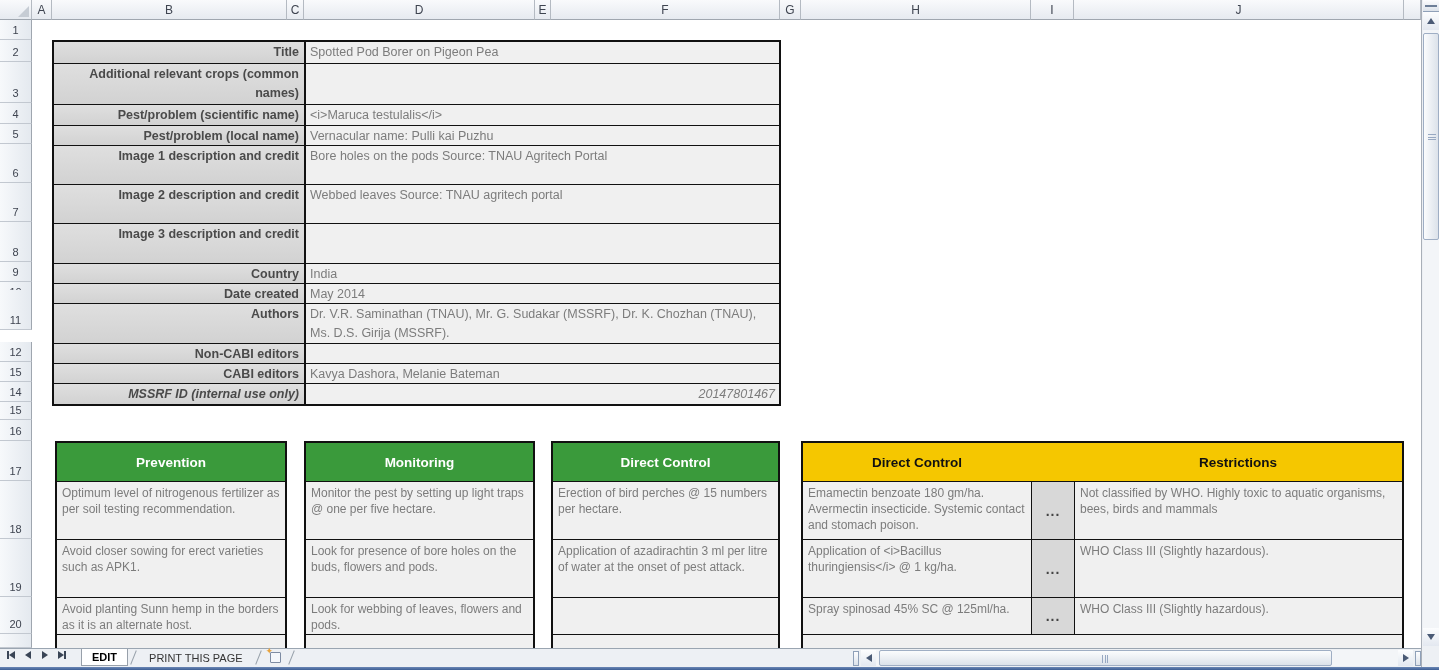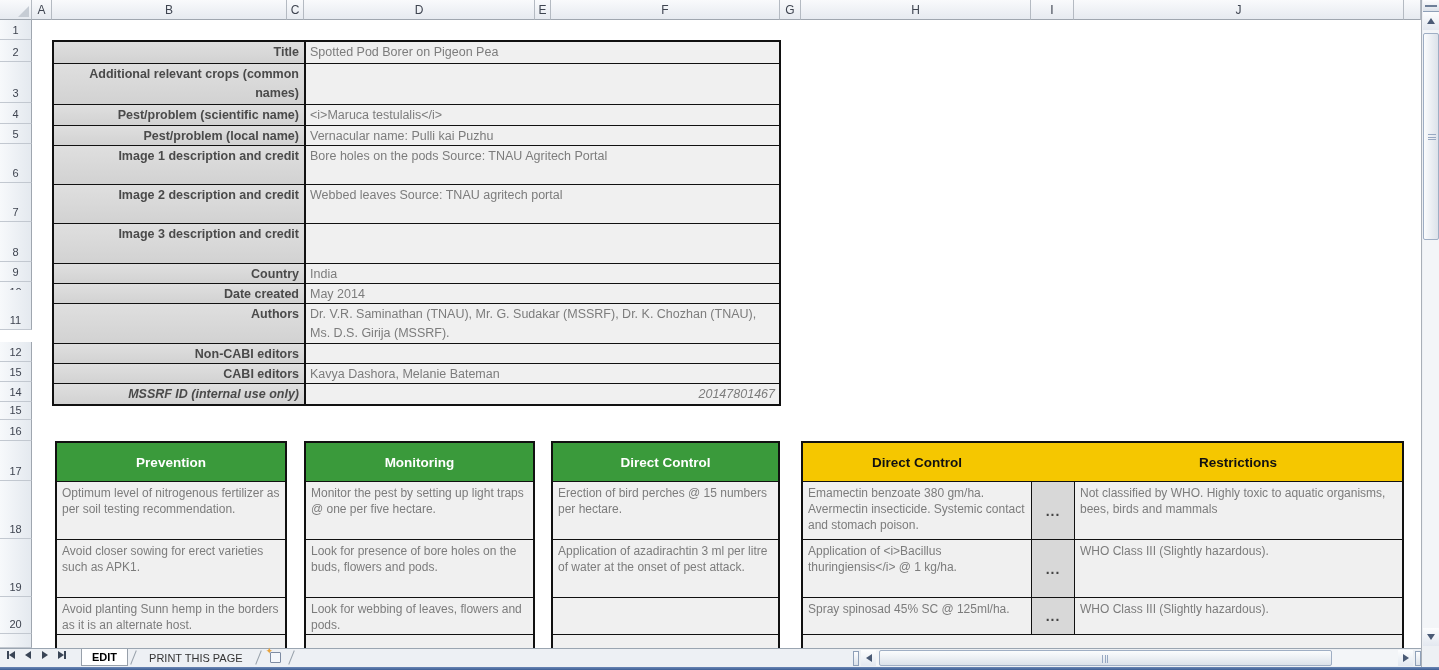--- a/index.html
+++ b/index.html
@@ -248,21 +248,21 @@
     </div>
 
     <div class="ptable" style="left:801px;width:603px">
       <div class="yellowband">
         <div>Direct Control</div>
         <div></div>
         <div>Restrictions</div>
       </div>
       <div class="grow" style="height:58px">
         <div class="gc">
-            <div class="tcell">Emamectin benzoate 380 gm/ha. Avermectin insecticide. Systemic contact and stomach poison.</div>
+            <div class="tcell">Emamectin benzoate 180 gm/ha. Avermectin insecticide. Systemic contact and stomach poison.</div>
           </div>
         <div class="gc morecell">...</div>
         <div class="gc">
             <div class="tcell">Not classified by WHO. Highly toxic to aquatic organisms, bees, birds and mammals</div>
           </div>
       </div>
       <div class="grow" style="height:58px">
         <div class="gc">
             <div class="tcell">Application of &lt;i&gt;Bacillus thuringiensis&lt;/i&gt; @ 1 kg/ha.</div>
           </div>

